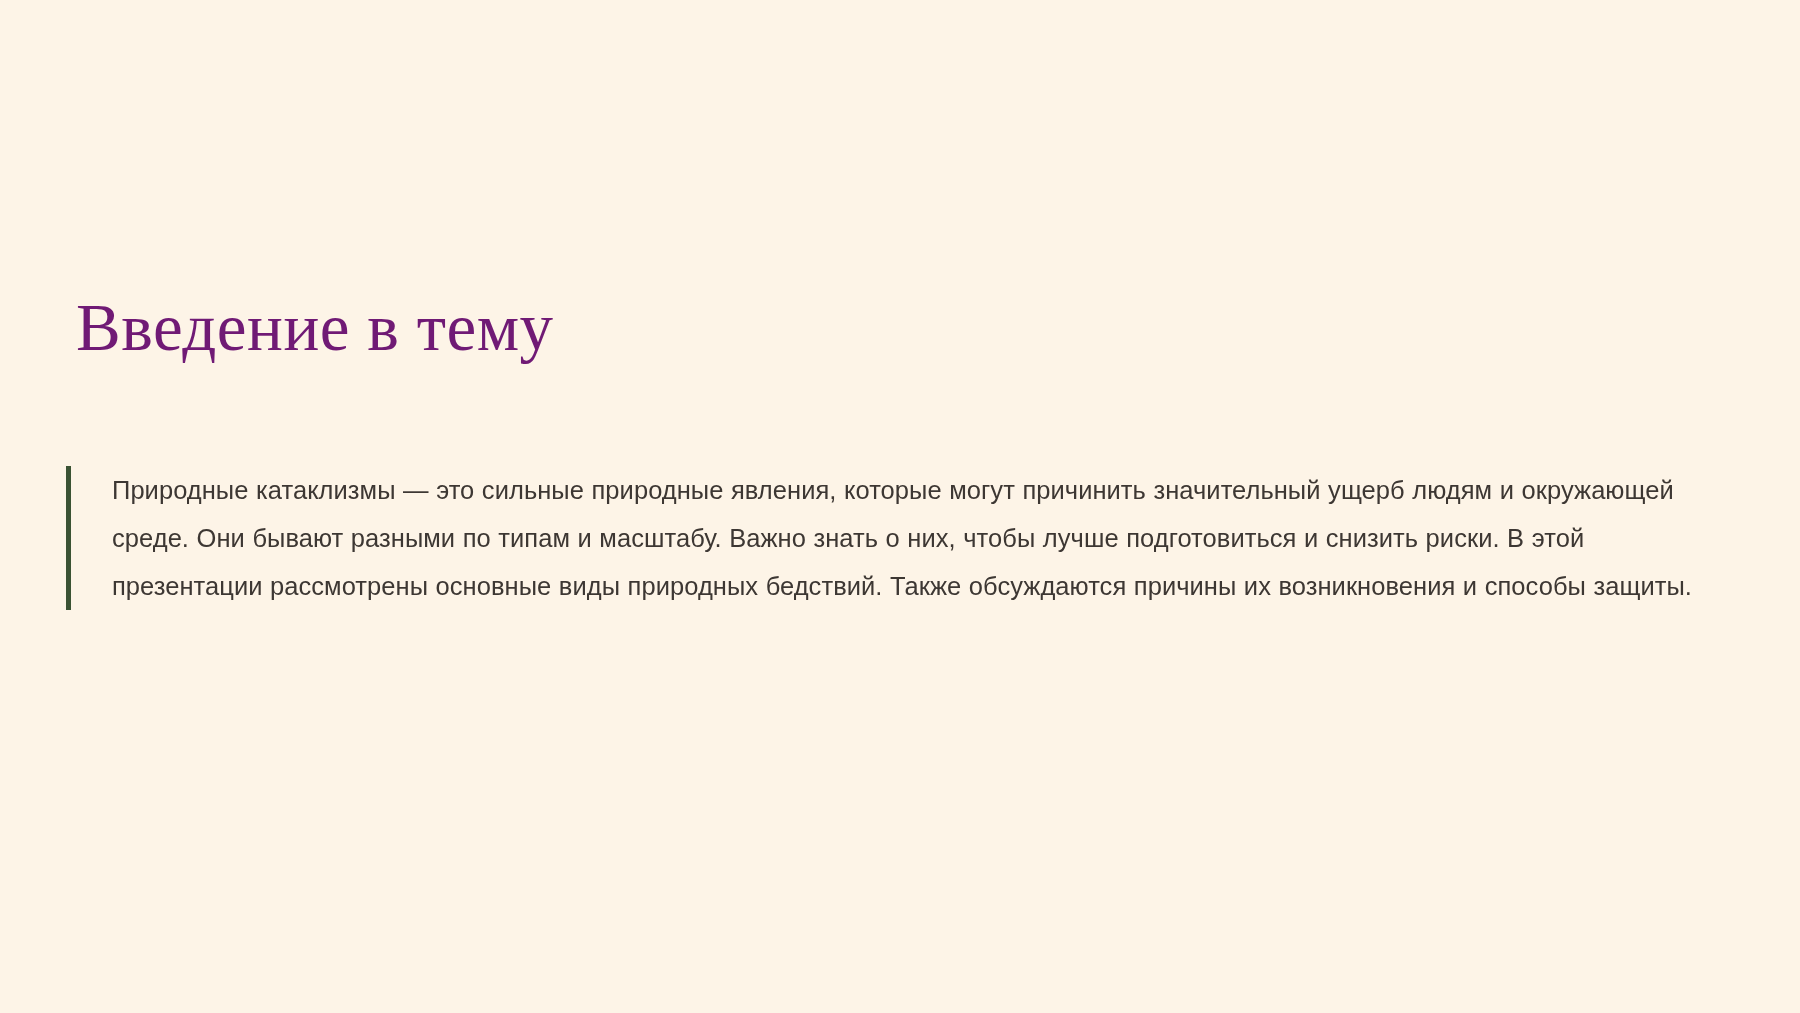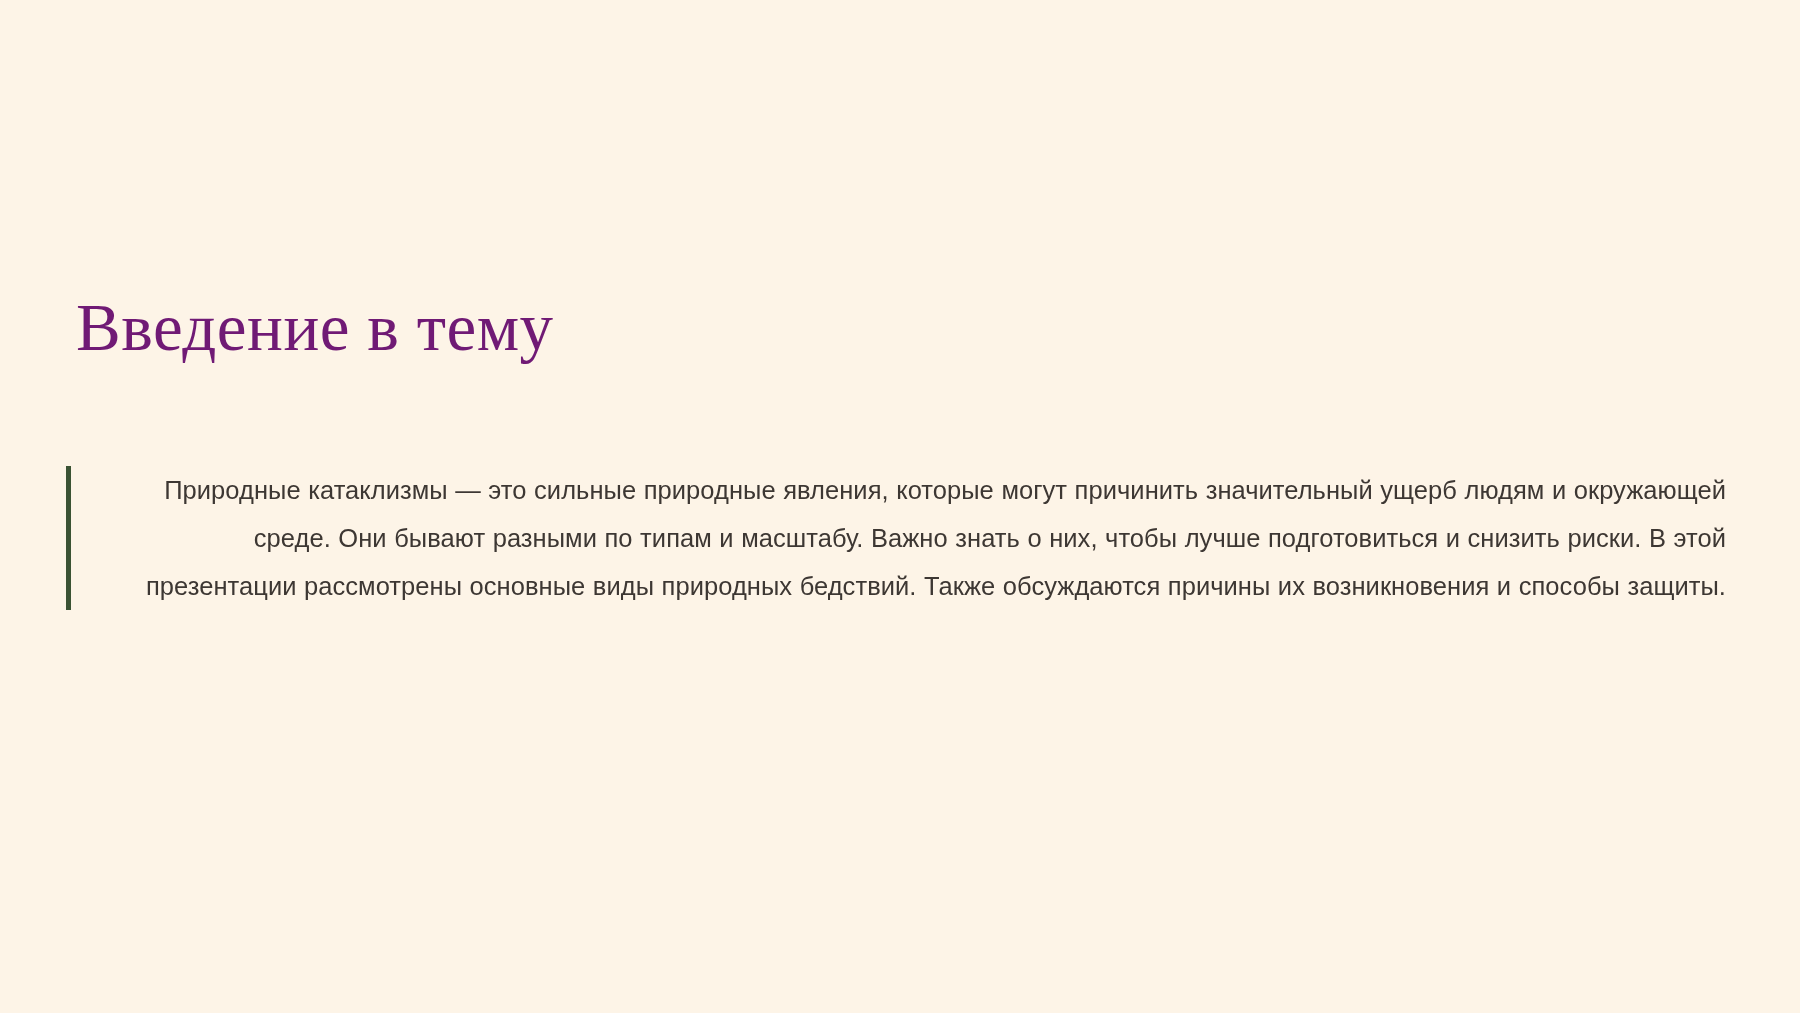--- a/index.html
+++ b/index.html
@@ -57,21 +57,21 @@
   #body-text {
     flex: 1 1 auto;
     margin: 0;
     padding: 0 0 0 41px;
     font-family: "Liberation Sans Narrow", "Liberation Sans", "DejaVu Sans", sans-serif;
     font-weight: 400;
     font-size: 25.5px;
     line-height: 48px;
     color: #3D3733;
     letter-spacing: 0.05px;
-    text-align: right;
+    text-align: left;
     word-spacing: 0.4px;
   }
 </style>
 </head>
 <body>
 
 <div id="slide">
 
   <h1 id="slide-title">Введение в тему</h1>
 

